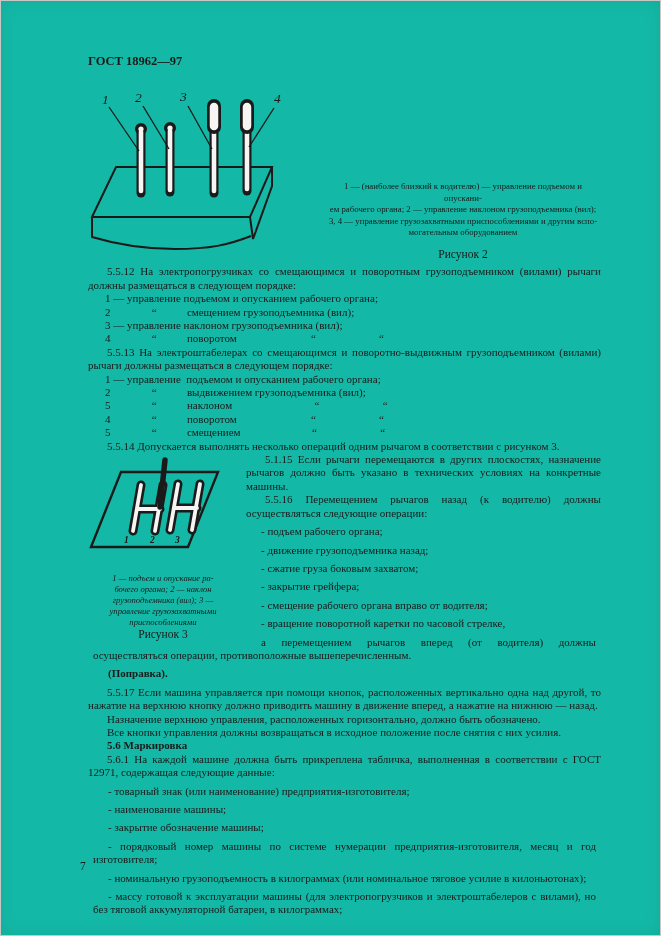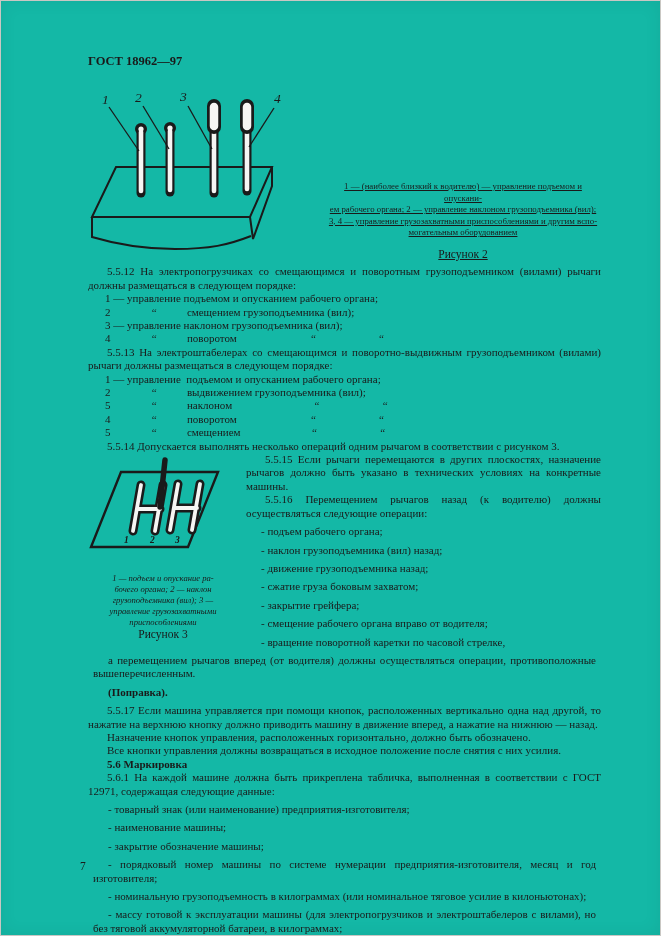--- a/index.html
+++ b/index.html
@@ -15,21 +15,21 @@
     box-shadow:inset 0 0 0 1px #c9c7c3, inset 0 0 18px rgba(0,0,0,0.07);
   }
   .content{
     position:absolute;left:88px;top:0;width:513px;padding-top:54px;
     font-size:11px;line-height:13.4px;
   }
   .doc-header{font-weight:bold;font-size:12.5px;line-height:15px;}
   
   .fig2-row{display:flex;margin:20px 0 4px 2px;}
   .fig2-art{flex:0 0 215px;}
-  .fig2-side{margin-left:20px;width:290px;padding-top:92px;text-decoration:underline;}
+  .fig2-side{margin-left:20px;width:290px;padding-top:92px;}
   .fig-caption-small{font-size:8.8px;line-height:11.6px;text-align:center;}
   .fig-title{font-size:11.5px;text-align:center;margin-top:9px;}
   
   .p-ind{margin:0;text-indent:19px;text-align:justify;}
   .p-item{margin:5px;text-indent:15px;text-align:justify;}
   .pre-line{padding-left:17px;white-space:pre;}
   .bold{font-weight:bold;}
   .h-mark{margin:0;font-weight:bold;text-indent:19px;}
   
   .fig3-float{float:left;width:150px;margin:4px 8px 0 0;}
@@ -134,34 +134,33 @@
       <div class="fig3-cap">
         <div>1 — подъем и опускание ра-</div>
         <div>бочего органа; 2 — наклон</div>
         <div>грузоподъемника (вил); 3 —</div>
         <div>управление грузозахватными</div>
         <div>приспособлениями</div>
         <div class="fig3-title">Рисунок 3</div>
       </div>
     </div>
 
-    <p class="p-ind">5.5.15 Если рычаги перемещаются в других плоскостях, назначение рычагов должно быть указано в технических условиях на конкретные машины.</p>
+    <p class="p-ind">5.1.15 Если рычаги перемещаются в других плоскостях, назначение рычагов должно быть указано в технических условиях на конкретные машины.</p>
     <p class="p-ind">5.5.16 Перемещением рычагов назад (к водителю) должны осуществляться следующие операции:</p>
     <p class="p-item">- подъем рабочего органа;</p>
-    <p class="p-item">- наклон грузоподъемника (вил) назад;</p>
     <p class="p-item">- движение грузоподъемника назад;</p>
     <p class="p-item">- сжатие груза боковым захватом;</p>
     <p class="p-item">- закрытие грейфера;</p>
     <p class="p-item">- смещение рабочего органа вправо от водителя;</p>
     <p class="p-item">- вращение поворотной каретки по часовой стрелке,</p>
     <p class="p-item">а перемещением рычагов вперед (от водителя) должны осуществляться операции, противоположные вышеперечисленным.</p>
     <p class="p-item bold">(Поправка).</p>
     <p class="p-ind">5.5.17 Если машина управляется при помощи кнопок, расположенных вертикально одна над другой, то нажатие на верхнюю кнопку должно приводить машину в движение вперед, а нажатие на нижнюю — назад.</p>
     <div class="clear"></div>
-    <p class="p-ind">Назначение кнопок управления, расположенных горизонтально, должно быть обозначено.</p>
+    <p class="p-ind">Назначение верхнюю управления, расположенных горизонтально, должно быть обозначено.</p>
     <p class="p-ind">Все кнопки управления должны возвращаться в исходное положение после снятия с них усилия.</p>
 
     <p class="h-mark">5.6 Маркировка</p>
     <p class="p-ind">5.6.1 На каждой машине должна быть прикреплена табличка, выполненная в соответствии с ГОСТ 12971, содержащая следующие данные:</p>
     <p class="p-item">- товарный знак (или наименование) предприятия-изготовителя;</p>
     <p class="p-item">- наименование машины;</p>
     <p class="p-item">- закрытие обозначение машины;</p>
     <p class="p-item">- порядковый номер машины по системе нумерации предприятия-изготовителя, месяц и год изготовителя;</p>
     <p class="p-item">- номинальную грузоподъемность в килограммах (или номинальное тяговое усилие в килоньютонах);</p>
     <p class="p-item">- массу готовой к эксплуатации машины (для электропогрузчиков и электроштабелеров с вилами), но без тяговой аккумуляторной батареи, в килограммах;</p>

